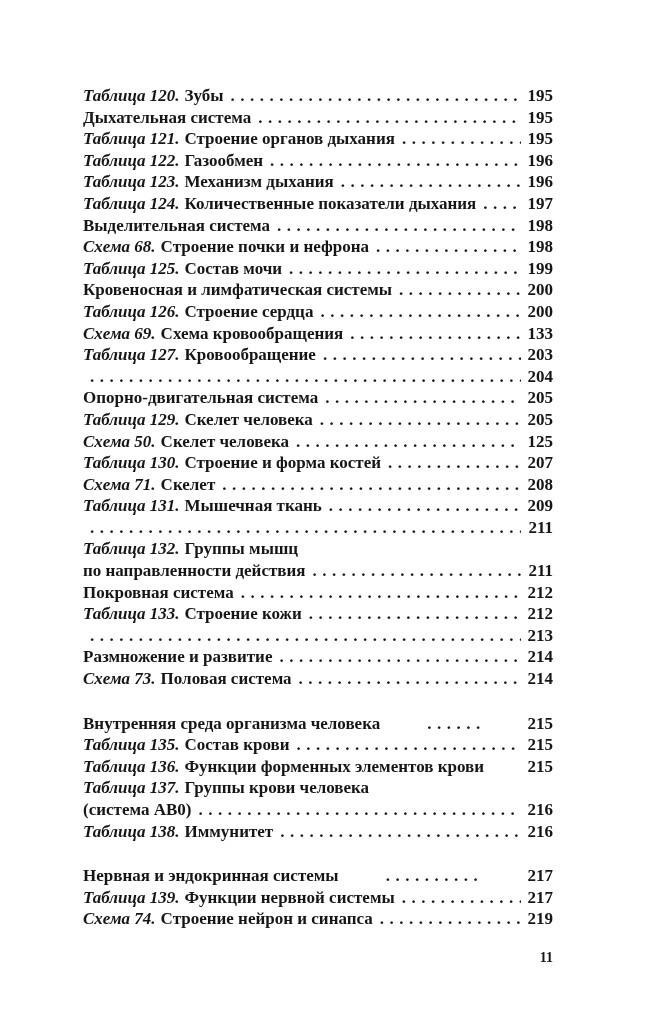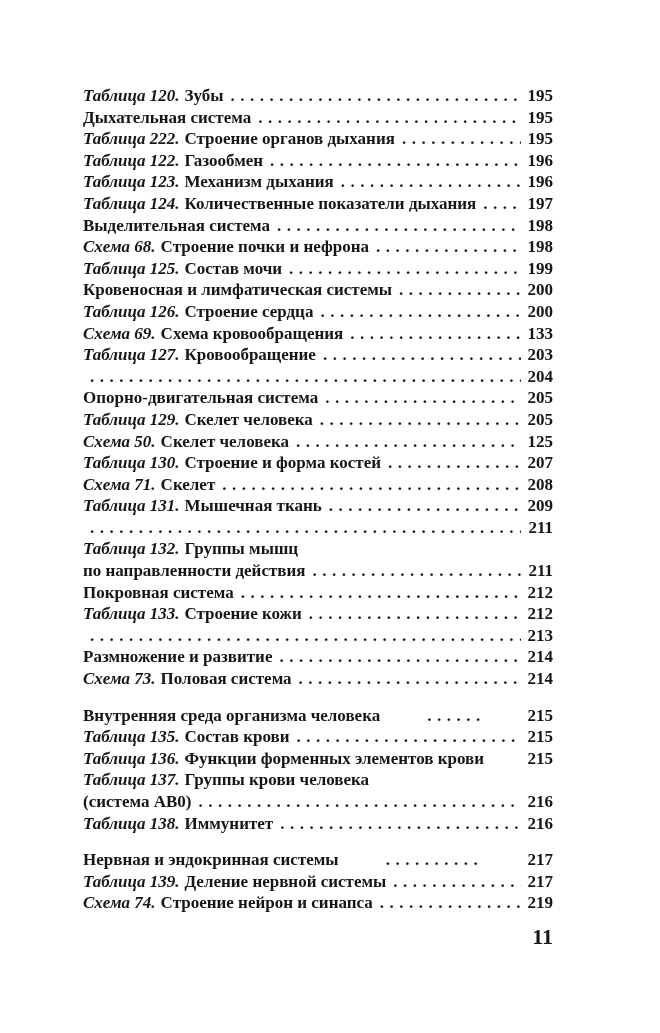--- a/index.html
+++ b/index.html
@@ -24,21 +24,21 @@
   .toc-row {
     display: flex;
     align-items: center;
     font-size: 17px;
     font-weight: bold;
     line-height: 21.6px;
     white-space: nowrap;
     font-family: Liberation Serif, serif;
   }
   .toc-row.space-before {
-    margin-top: 15px;
+    margin-top: 23px;
     gap: 40px;
   }
   .entry-title {
     flex: 0 0 auto;
     min-width: 0;
   }
   .entry-prefix {
     font-style: italic;
     margin-right: 5px;
   }
@@ -50,22 +50,22 @@
     margin: 0 4px 0 7px;
     letter-spacing: 5.5px;
     font-weight: bold;
   }
   .entry-page {
     flex: 0 0 auto;
     min-width: 28px;
     text-align: right;
   }
   .page-footer {
-    margin-top: 10px;
-    font-size: 22px;
+    margin-top: 20px;
+    font-size: 14px;
     font-weight: bold;
     text-align: right;
   }
 </style>
 </head>
 <body>
 
 <div class="page-content">
   <div>
   <div class="toc-row">
@@ -74,21 +74,21 @@
     <span class="entry-page">195</span>
   </div>
 
   <div class="toc-row">
     <span class="entry-title"><span class="entry-text">Дыхательная система</span></span>
     <span class="dot-leader">..........................................................................................</span>
     <span class="entry-page">195</span>
   </div>
 
   <div class="toc-row">
-    <span class="entry-title"><span class="entry-prefix">Таблица 222.</span><span class="entry-text">Строение органов дыхания</span></span>
+    <span class="entry-title"><span class="entry-prefix">Таблица 121.</span><span class="entry-text">Строение органов дыхания</span></span>
     <span class="dot-leader">..........................................................................................</span>
     <span class="entry-page">195</span>
   </div>
 
   <div class="toc-row">
     <span class="entry-title"><span class="entry-prefix">Таблица 122.</span><span class="entry-text">Газообмен</span></span>
     <span class="dot-leader">..........................................................................................</span>
     <span class="entry-page">196</span>
   </div>
 
@@ -267,21 +267,21 @@
     <span class="entry-page">216</span>
   </div>
 
   <div class="toc-row space-before">
     <span class="entry-title"><span class="entry-text">Нервная и эндокринная системы</span></span>
     <span class="dot-leader">..........................................................................................</span>
     <span class="entry-page">217</span>
   </div>
 
   <div class="toc-row">
-    <span class="entry-title"><span class="entry-prefix">Таблица 139.</span><span class="entry-text">Деление нервной системы</span></span>
+    <span class="entry-title"><span class="entry-prefix">Таблица 139.</span><span class="entry-text">Функции нервной системы</span></span>
     <span class="dot-leader">..........................................................................................</span>
     <span class="entry-page">217</span>
   </div>
 
   <div class="toc-row">
     <span class="entry-title"><span class="entry-prefix">Схема 74.</span><span class="entry-text">Строение нейрон и синапса</span></span>
     <span class="dot-leader">..........................................................................................</span>
     <span class="entry-page">219</span>
   </div>
 </div>

